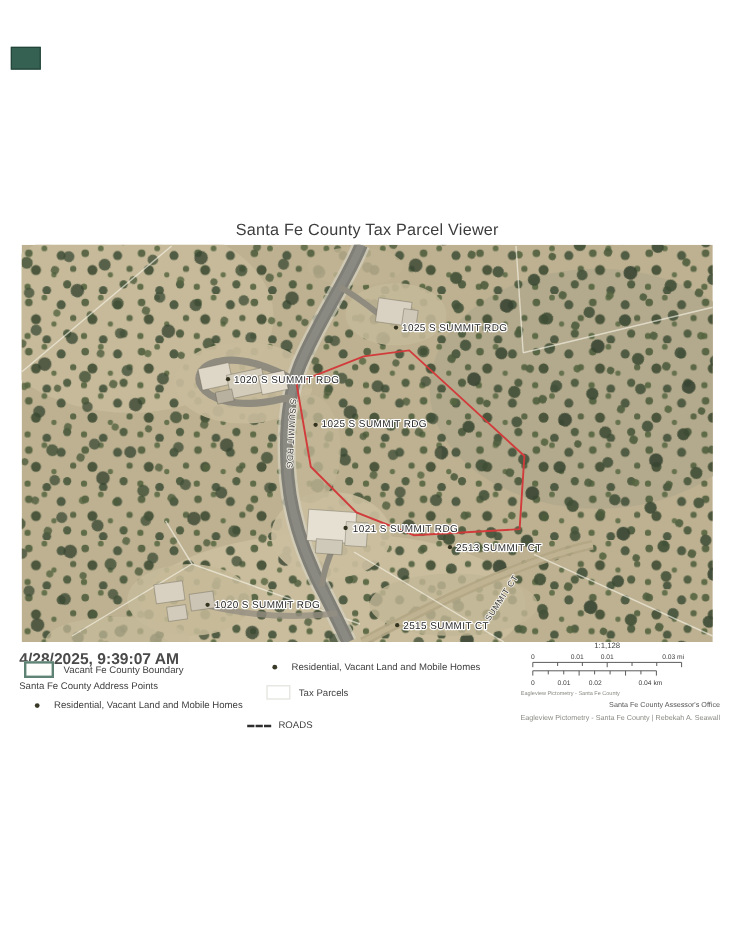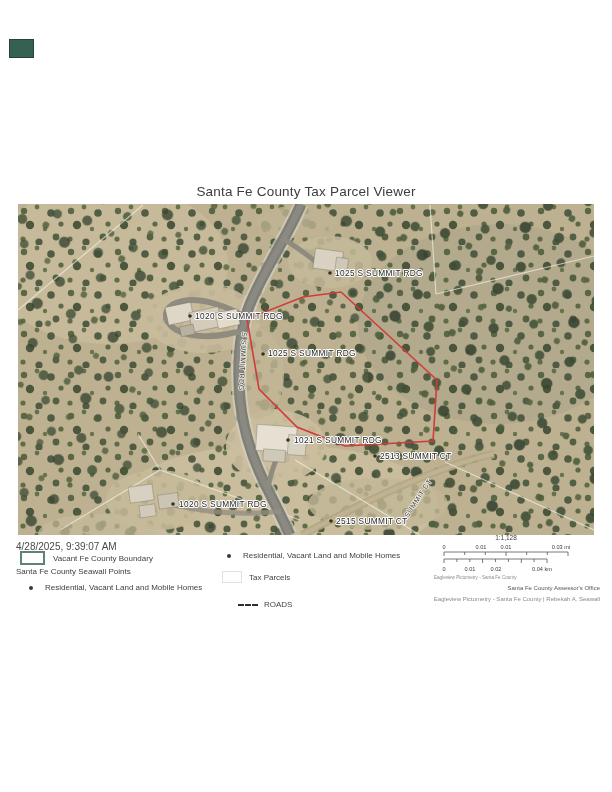--- a/index.html
+++ b/index.html
@@ -7,21 +7,21 @@
         font-family:"Liberation Sans",sans-serif;color:#3d3d3d;}
   #corner-rect{position:absolute;left:9px;top:39px;width:23px;height:17px;
         background:#356152;border:1px solid #24443a;}
   #title{position:absolute;left:0;top:184px;width:612px;text-align:center;
         font-size:13.5px;color:#3d3d3d;letter-spacing:.2px;}
   #map{position:absolute;left:18px;top:204px;width:576px;height:331px;}
   .plabel{font:8.3px "Liberation Sans",sans-serif;fill:#262626;letter-spacing:.35px;
         stroke:#ffffff;stroke-width:2px;paint-order:stroke;stroke-linejoin:round;}
   .rlabel{font:7px "Liberation Sans",sans-serif;fill:#3a3a3a;letter-spacing:.6px;
         stroke:#f2efe6;stroke-width:1.6px;paint-order:stroke;stroke-linejoin:round;}
-  #timestamp{position:absolute;left:16px;top:541px;font-size:10px;color:#4a4a4a;}
+  #timestamp{position:absolute;left:16px;top:541px;font-size:13px;color:#4a4a4a;font-weight:bold;}
   .lgrow{position:absolute;font-size:8px;color:#3f3f3f;display:flex;align-items:center;}
   .sw-boundary{display:inline-block;width:21px;height:10px;border:2px solid #5e8273;
         background:#fdfdfb;margin-right:8px;}
   .sw-dot{display:inline-block;width:4px;height:4px;border-radius:50%;background:#3a3a28;
         margin-right:12px;}
   .sw-road{display:inline-block;width:20px;border-top:2px dashed #2e2e2e;margin-right:6px;}
   .sw-parcel{display:inline-block;width:18px;height:10px;background:#fff;
         border:1px solid #e2e2dd;margin-right:7px;}
   #scalebar{position:absolute;left:432px;top:533px;width:164px;height:48px;}
   .sb-ratio{font:6.5px "Liberation Sans",sans-serif;fill:#3f3f3f;}
@@ -157,32 +157,32 @@
     </g>
   </svg>
 
   <div id="timestamp">4/28/2025, 9:39:07 AM</div>
 
   <div class="lgrow" style="left:20px;top:551px;">
     <span class="sw-boundary"></span>
     <span>Vacant Fe County Boundary</span>
   </div>
   <div class="lgrow" style="left:16px;top:567px;">
-    <span>Santa Fe County Seawall Points</span>
+    <span>Santa Fe County Address Points</span>
   </div>
   <div class="lgrow" style="left:29px;top:583px;">
     <span class="sw-dot"></span>
     <span>Residential, Vacant Land and Mobile Homes</span>
   </div>
 
   <div class="lgrow" style="left:227px;top:551px;">
     <span class="sw-dot"></span>
     <span>Residential, Vacant Land and Mobile Homes</span>
   </div>
-  <div class="lgrow" style="left:238px;top:568px;margin-top:32px;">
+  <div class="lgrow" style="left:206px;top:568px;margin-top:32px;">
     <span class="sw-road"></span>
     <span>ROADS</span>
   </div>
   <div class="lgrow" style="left:222px;top:571px;">
     <span class="sw-parcel"></span>
     <span>Tax Parcels</span>
   </div>
 
   <svg id="scalebar" viewBox="0 0 164 48" xmlns="http://www.w3.org/2000/svg">
     <text class="sb-ratio" x="74" y="7" text-anchor="middle">1:1,128</text>

